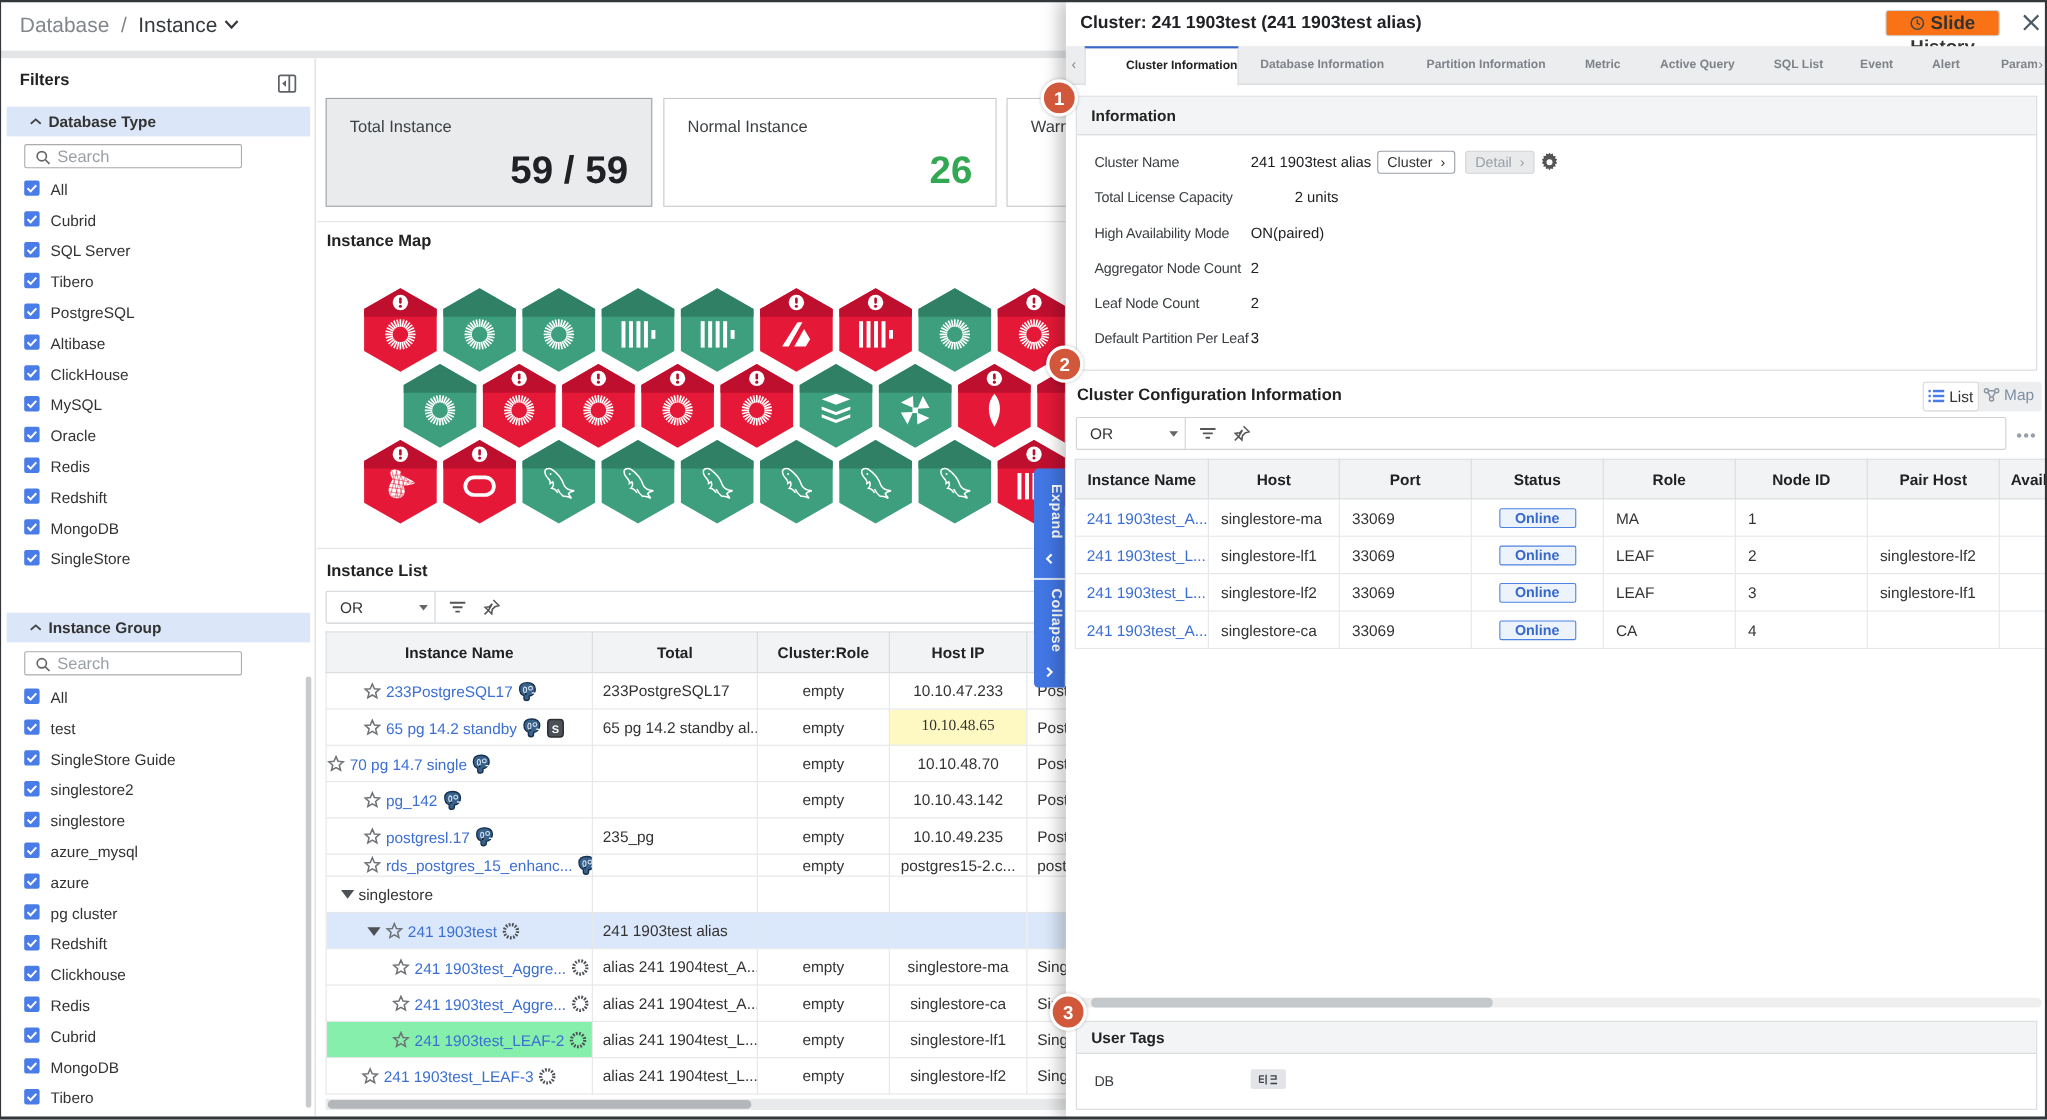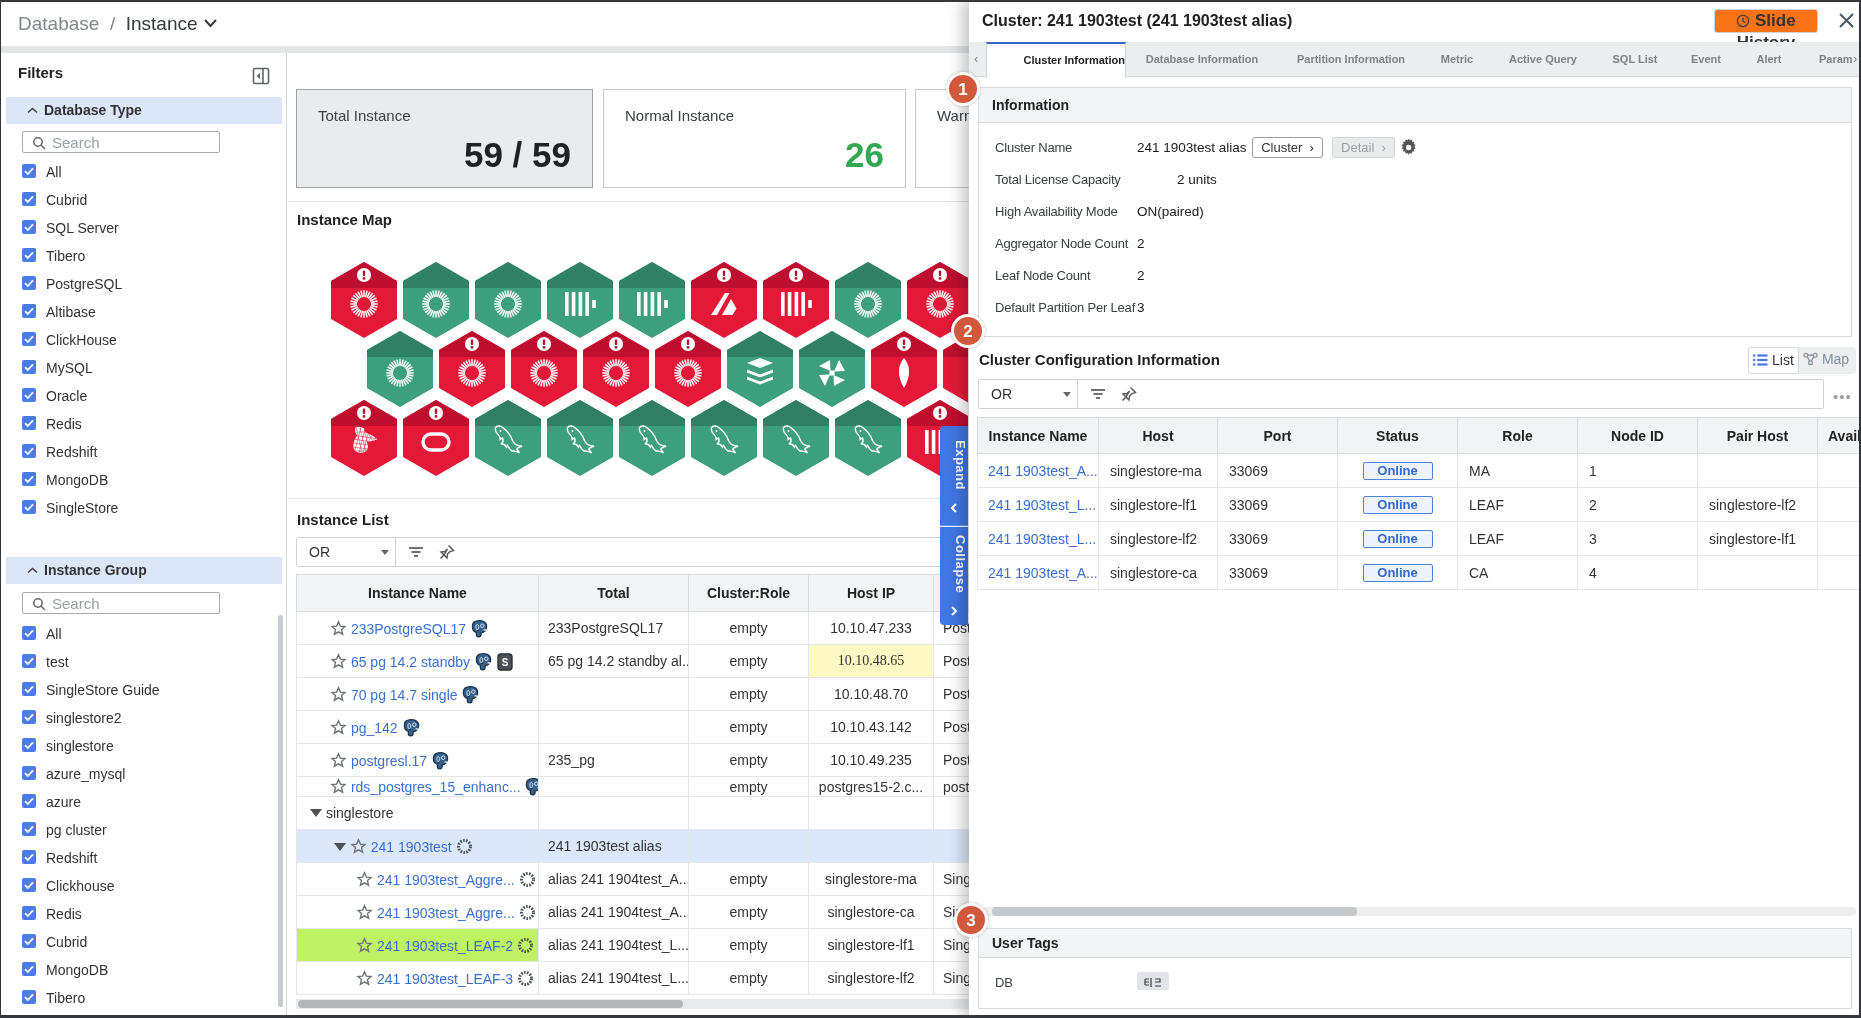--- a/index.html
+++ b/index.html
@@ -566,21 +566,21 @@
             </svg> <svg width="16" height="18" viewBox="0 0 16 18" style="vertical-align:-4px;">
               <rect x="1" y="1" width="14" height="16" rx="3" fill="#4b5157" stroke="#2b2f33" stroke-width="1.4"></rect>
               <text x="8" y="13" font-size="10" font-weight="bold" fill="#fff" text-anchor="middle" font-family="Liberation Sans">S</text>
             </svg></td>
           <td style="background:#fff;padding-left:9px;">65 pg 14.2 standby al...</td>
           <td style="background:#fff;text-align:center;">empty</td>
           <td style="background:#fef9c3;text-align:center;font-family:Liberation Serif, serif;">10.10.48.65</td>
           <td style="background:#fff;padding-left:9px;">Postg</td>
         </tr>
         <tr style="height:33px;">
-          <td style="background:#fff;padding-left:33px;"><svg width="17" height="17" viewBox="0 0 17 17" style="vertical-align:-3px;">
+          <td style="background:#fff;"><svg width="17" height="17" viewBox="0 0 17 17" style="vertical-align:-3px;">
               <path d="M8.5 1.8 L10.4 6.1 15 6.5 11.5 9.6 12.6 14.2 8.5 11.8 4.4 14.2 5.5 9.6 2 6.5 6.6 6.1z" fill="none" stroke="#6f7378" stroke-width="1.4"></path>
             </svg> <a class="lk" href="#">70 pg 14.7 single</a> <svg width="19" height="19" viewBox="0 0 24 24" style="vertical-align:-4px;">
               <path d="M12 2 C6 2 3 5 3 9 C3 13 5 16 8 17 L8 20 C8 21.5 9.5 22.5 11 22.5 C13 22.5 14 21 14 19.5 L14 17.5 C18 17 21 13.5 21 9.5 C21 5 18 2 12 2z" fill="#38628c" stroke="#17314d" stroke-width="1.6"></path>
               <path d="M9 7 C10.5 7 11 8.5 11 10 C11 12 10 13.5 9 13.5 C8 13.5 7.5 12 7.5 10 C7.5 8.5 8 7 9 7z" fill="none" stroke="#dce6f0" stroke-width="1.2"></path>
               <circle cx="15.5" cy="8.5" r="2.2" fill="none" stroke="#dce6f0" stroke-width="1.2"></circle>
               <circle cx="10" cy="14.8" r="1" fill="#111"></circle>
               <path d="M17 14 C19 13.5 20.5 14 21.5 15" stroke="#fff" stroke-width="1.4" fill="none"></path>
             </svg></td>
           <td style="background:#fff;padding-left:9px;"></td>
           <td style="background:#fff;text-align:center;">empty</td>
@@ -666,32 +666,32 @@
               <path d="M8.5 1.8 L10.4 6.1 15 6.5 11.5 9.6 12.6 14.2 8.5 11.8 4.4 14.2 5.5 9.6 2 6.5 6.6 6.1z" fill="none" stroke="#6f7378" stroke-width="1.4"></path>
             </svg> <a class="lk" href="#">241 1903test_Aggre...</a> <svg width="17" height="17" viewBox="0 0 17 17" style="vertical-align:-3px;">
               <circle cx="8.5" cy="8.5" r="6" fill="none" stroke="#4d5156" stroke-width="3" stroke-dasharray="1.6 1.3"></circle>
             </svg></td>
           <td style="background:#fff;padding-left:9px;">alias 241 1904test_A...</td>
           <td style="background:#fff;text-align:center;">empty</td>
           <td style="background:#fff;text-align:center;">singlestore-ca</td>
           <td style="background:#fff;padding-left:9px;">Sing</td>
         </tr>
         <tr style="height:33px;">
-          <td style="background:#bef264;padding-left:59px;"><svg width="17" height="17" viewBox="0 0 17 17" style="vertical-align:-3px;">
+          <td style="background:#86efac;padding-left:59px;"><svg width="17" height="17" viewBox="0 0 17 17" style="vertical-align:-3px;">
               <path d="M8.5 1.8 L10.4 6.1 15 6.5 11.5 9.6 12.6 14.2 8.5 11.8 4.4 14.2 5.5 9.6 2 6.5 6.6 6.1z" fill="none" stroke="#6f7378" stroke-width="1.4"></path>
             </svg> <a class="lk" href="#">241 1903test_LEAF-2</a> <svg width="17" height="17" viewBox="0 0 17 17" style="vertical-align:-3px;">
               <circle cx="8.5" cy="8.5" r="6" fill="none" stroke="#4d5156" stroke-width="3" stroke-dasharray="1.6 1.3"></circle>
             </svg></td>
           <td style="background:#fff;padding-left:9px;">alias 241 1904test_L...</td>
           <td style="background:#fff;text-align:center;">empty</td>
           <td style="background:#fff;text-align:center;">singlestore-lf1</td>
           <td style="background:#fff;padding-left:9px;">Single</td>
         </tr>
         <tr style="height:33px;">
-          <td style="background:#fff;padding-left:59px;"><svg width="17" height="17" viewBox="0 0 17 17" style="vertical-align:-3px;">
+          <td style="background:#fff;padding-left:31px;"><svg width="17" height="17" viewBox="0 0 17 17" style="vertical-align:-3px;">
               <path d="M8.5 1.8 L10.4 6.1 15 6.5 11.5 9.6 12.6 14.2 8.5 11.8 4.4 14.2 5.5 9.6 2 6.5 6.6 6.1z" fill="none" stroke="#6f7378" stroke-width="1.4"></path>
             </svg> <a class="lk" href="#">241 1903test_LEAF-3</a> <svg width="17" height="17" viewBox="0 0 17 17" style="vertical-align:-3px;">
               <circle cx="8.5" cy="8.5" r="6" fill="none" stroke="#4d5156" stroke-width="3" stroke-dasharray="1.6 1.3"></circle>
             </svg></td>
           <td style="background:#fff;padding-left:9px;">alias 241 1904test_L...</td>
           <td style="background:#fff;text-align:center;">empty</td>
           <td style="background:#fff;text-align:center;">singlestore-lf2</td>
           <td style="background:#fff;padding-left:9px;">Single</td>
         </tr>
       </tbody>

